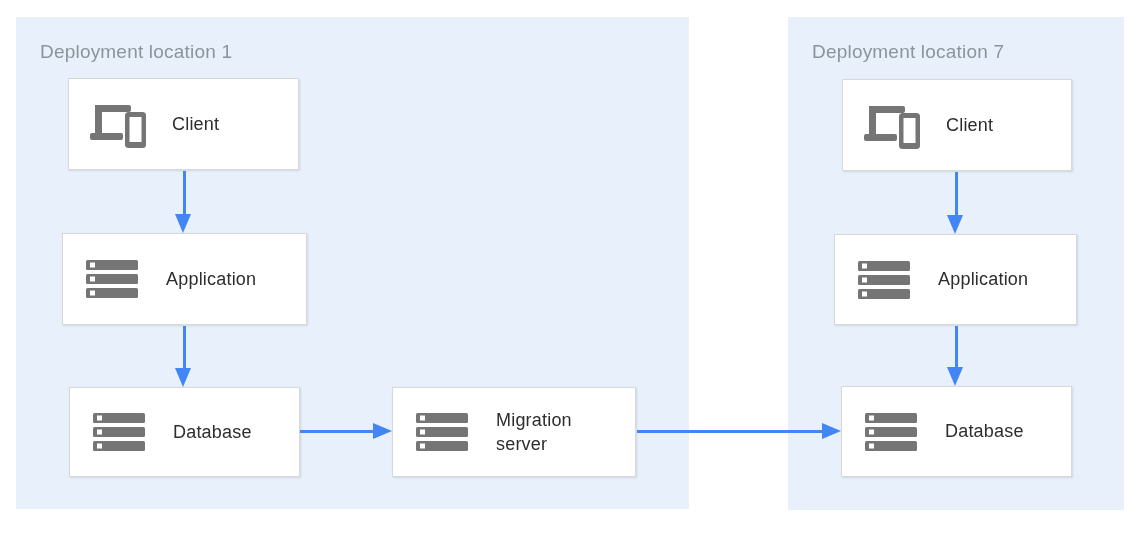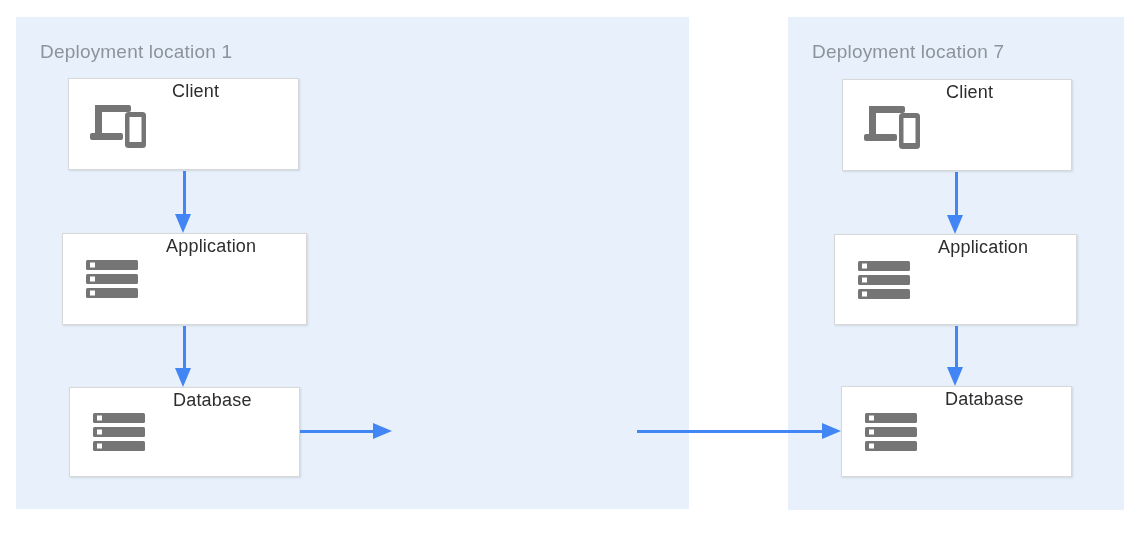--- a/index.html
+++ b/index.html
@@ -26,20 +26,21 @@
     color: #8c939b;
     white-space: nowrap;
   }
   .node {
     position: absolute;
     background: #ffffff;
     border: 1px solid #d8d8d8;
     box-shadow: 1px 1px 2px rgba(90, 100, 110, 0.18);
     box-sizing: border-box;
     display: flex;
+    align-items: center;
   }
   .icon-wrap {
     width: 56px;
     margin-left: 21px;
     display: flex;
     justify-content: center;
     align-items: center;
     flex: none;
     color: #757575;
   }
@@ -122,20 +123,33 @@
         <rect x="0" y="14" width="52" height="10" rx="1.5"></rect>
         <rect x="0" y="28" width="52" height="10" rx="1.5"></rect>
         <rect x="4" y="2.5" width="5" height="5" fill="#ffffff"></rect>
         <rect x="4" y="16.5" width="5" height="5" fill="#ffffff"></rect>
         <rect x="4" y="30.5" width="5" height="5" fill="#ffffff"></rect>
       </svg>
     </span>
     <span class="node-label">Database</span>
   </div>
 
+  <div class="node" id="node-migration">
+    <span class="icon-wrap">
+      <svg width="52" height="38" viewBox="0 0 52 38" fill="currentColor" aria-hidden="true">
+        <rect x="0" y="0" width="52" height="10" rx="1.5"></rect>
+        <rect x="0" y="14" width="52" height="10" rx="1.5"></rect>
+        <rect x="0" y="28" width="52" height="10" rx="1.5"></rect>
+        <rect x="4" y="2.5" width="5" height="5" fill="#ffffff"></rect>
+        <rect x="4" y="16.5" width="5" height="5" fill="#ffffff"></rect>
+        <rect x="4" y="30.5" width="5" height="5" fill="#ffffff"></rect>
+      </svg>
+    </span>
+    <span class="node-label wrap">Migration server</span>
+  </div>
 
   <div class="node" id="node-client2">
     <span class="icon-wrap">
       <svg width="56" height="48" viewBox="0 0 56 48" fill="currentColor" aria-hidden="true">
         <rect x="5" y="5" width="36" height="7" rx="2"></rect>
         <rect x="5" y="5" width="7" height="35"></rect>
         <rect x="0" y="33" width="33" height="7" rx="2"></rect>
         <rect x="35" y="12" width="21" height="36" rx="3.5"></rect>
         <rect x="39.5" y="17" width="12" height="25" fill="#ffffff"></rect>
       </svg>

